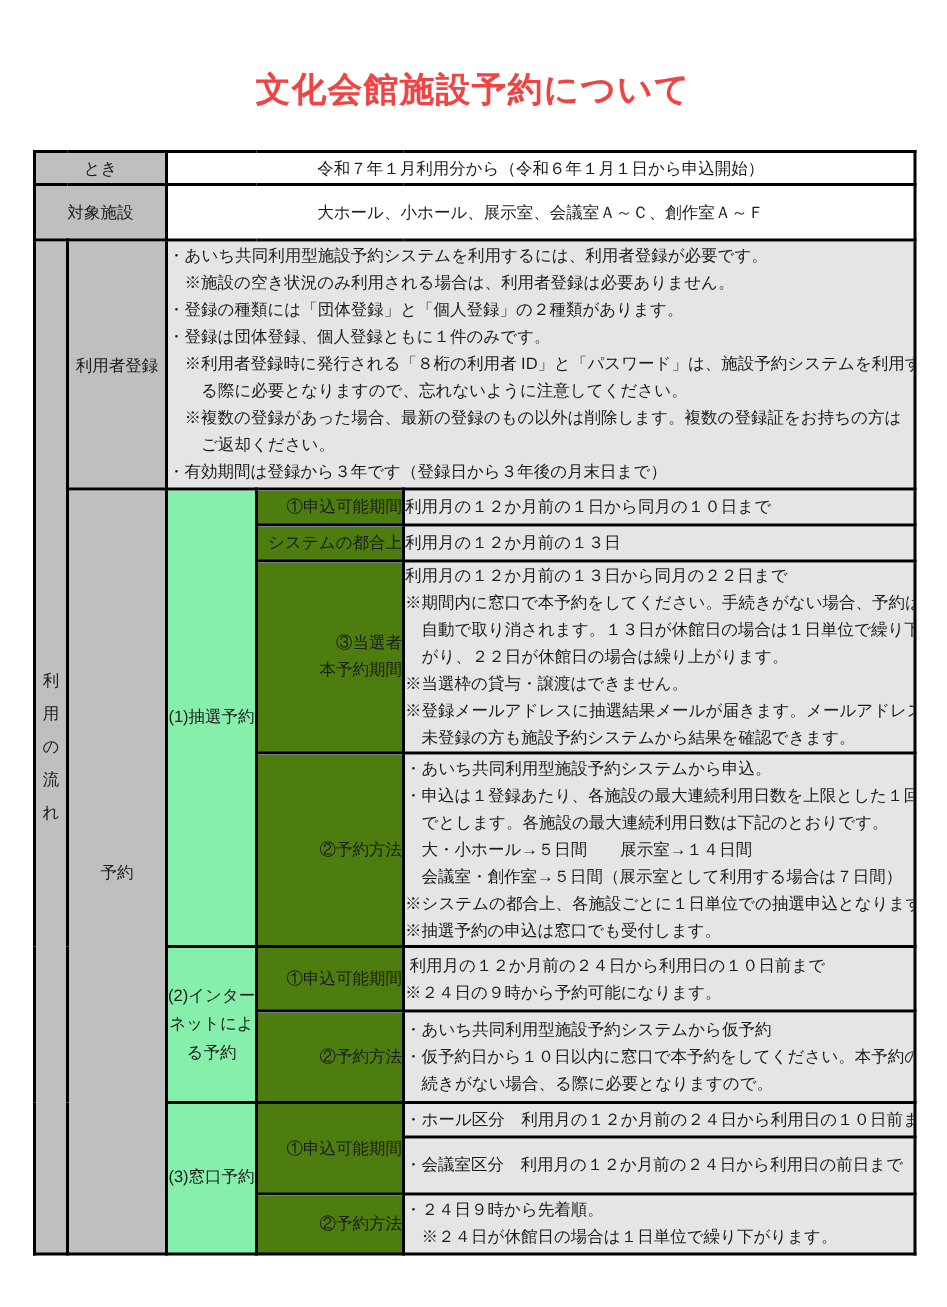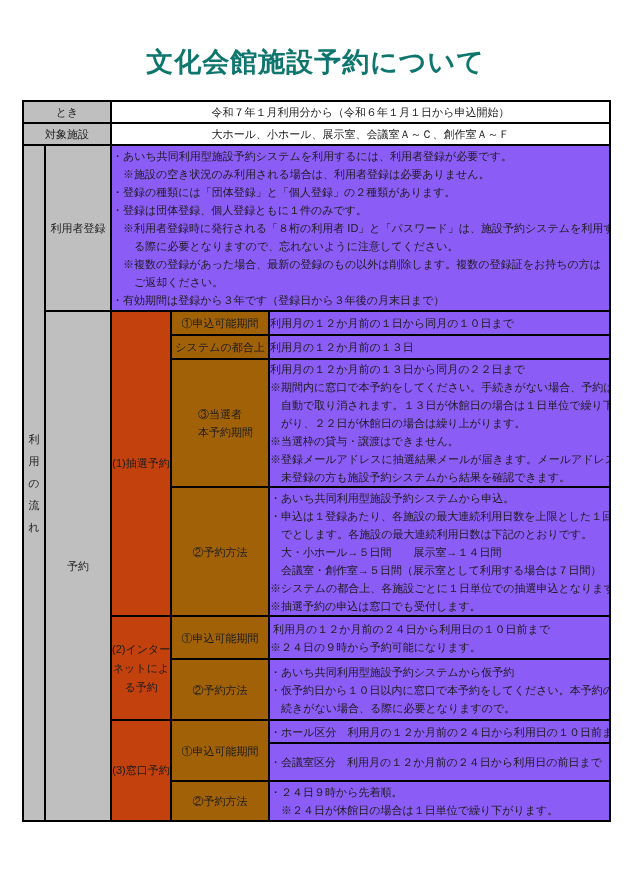--- a/index.html
+++ b/index.html
@@ -8,24 +8,24 @@
     width:631px;height:871px;
     background:#ffffff;
     font-family:"Liberation Sans",sans-serif;
     color:#1c1c1c;
     overflow:hidden;
   }
   .doc-title{
     position:absolute;
     top:44px;left:0;width:100%;
     text-align:center;
-    font-size:27px;
+    font-size:23px;
     font-weight:bold;
     letter-spacing:1px;
-    color:#0f766e;
+    color:#ef4444;
   }
   table.main{
     position:absolute;
     left:22px;top:100px;
     width:589px;
     border-collapse:collapse;
     table-layout:fixed;
     border:2px solid #15803d;
   }
   table.main td{
@@ -34,43 +34,43 @@
     vertical-align:middle;
     padding:0;
     overflow:hidden;
   }
   td.hdr{
     background:#bfbfbf;
     text-align:center;
     white-space:pre;
   }
   td.sub{
-    background:#c2410c;
+    background:#86efac;
     text-align:center;
     white-space:pre;
     line-height:19px;
   }
   td.vtx{
     background:#bfbfbf;
     text-align:center;
     vertical-align:top;
     padding-top:44px;
     line-height:22px;
     white-space:pre;
     font-size:12px;
   }
   td.lbl{
-    background:#a16207;
-    text-align:center;
+    background:#4d7c0f;
+    text-align:right;
     padding-left:5px;
     white-space:pre;
     line-height:18px;
   }
   td.txt{
-    background:#8b5cf6;
+    background:#e5e5e5;
     text-align:left;
     padding-left:6px;
     padding-right:2px;
     white-space:pre;
     line-height:18px;
   }
   td.txt1{ 
     background:#ffffff;
     text-align:center;
     padding-left:8px;
@@ -92,21 +92,21 @@
       <col style="width:98px">
       <col>
     </colgroup>
 
     <tbody>
         <tr style="height:22px">
       <td class="hdr" colspan="2">とき</td>
       <td class="txt1" colspan="3">令和７年１月利用分から（令和６年１月１日から申込開始）</td>
     </tr>
 
-    <tr style="height:22px">
+    <tr style="height:37px">
       <td class="hdr" colspan="2">対象施設</td>
       <td class="txt1" colspan="3">大ホール、小ホール、展示室、会議室Ａ～Ｃ、創作室Ａ～Ｆ</td>
     </tr>
 
     <tr style="height:166px">
       <td class="vtx" rowspan="10">利
 用
 の
 流
 れ</td>

